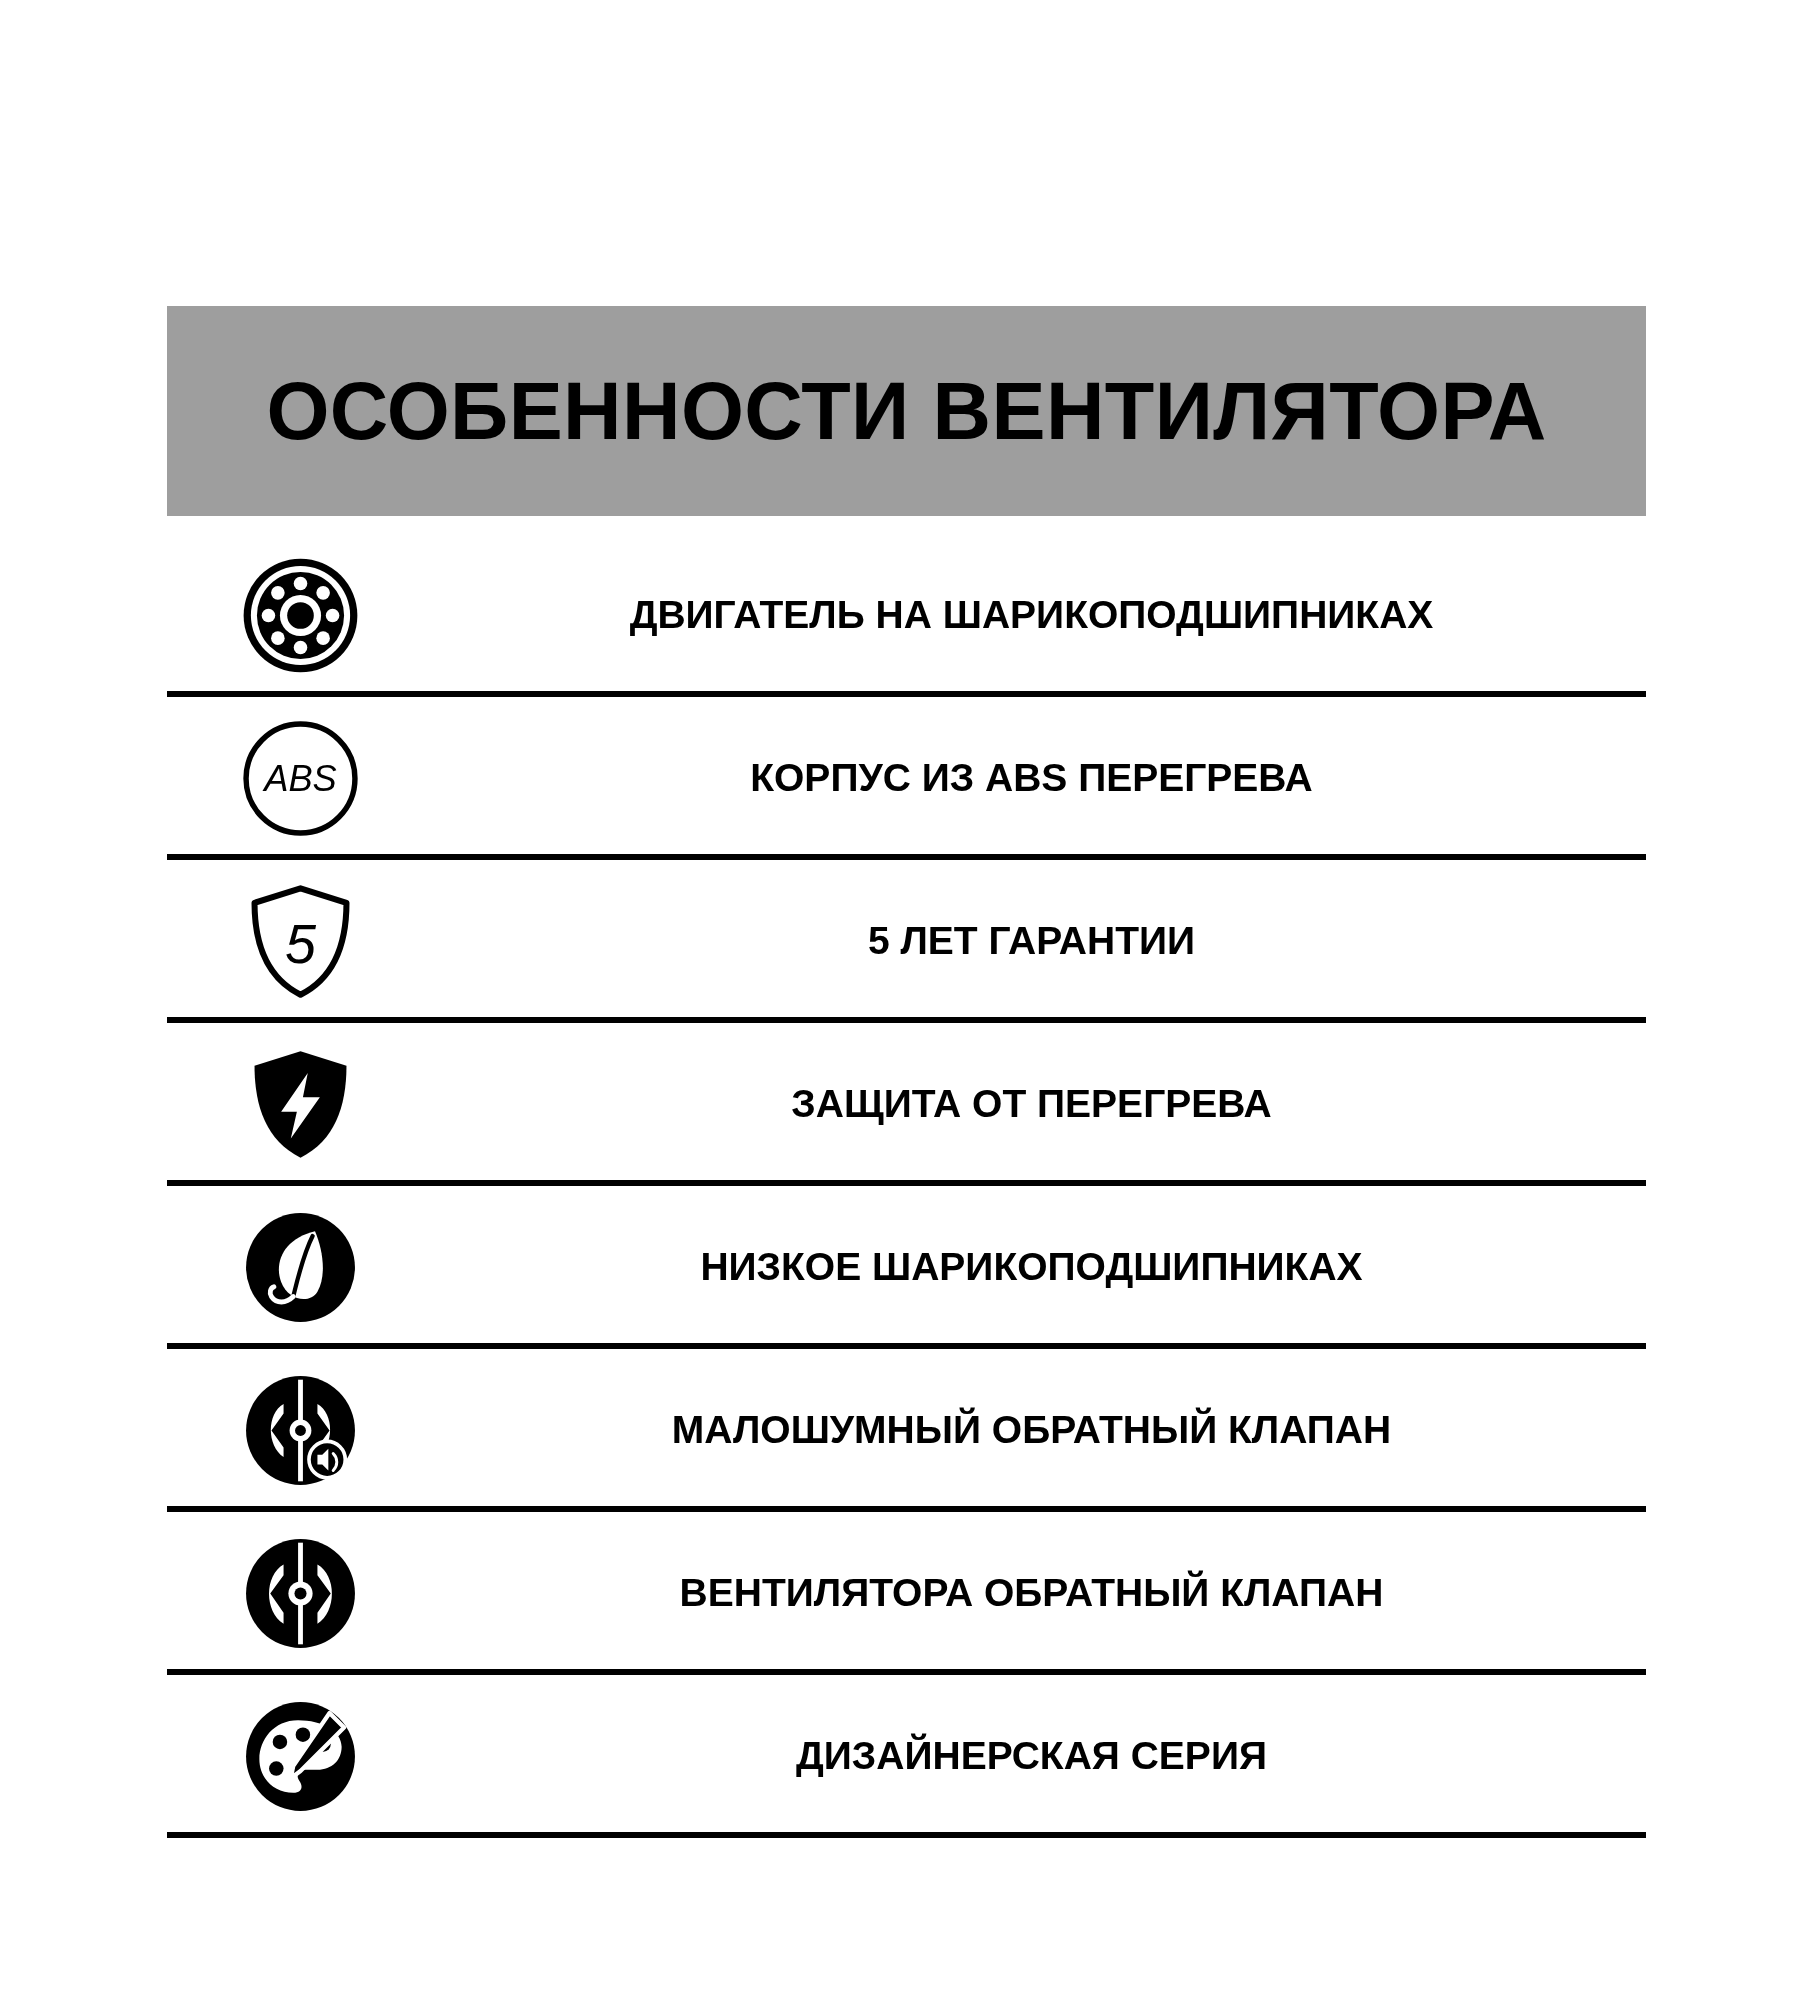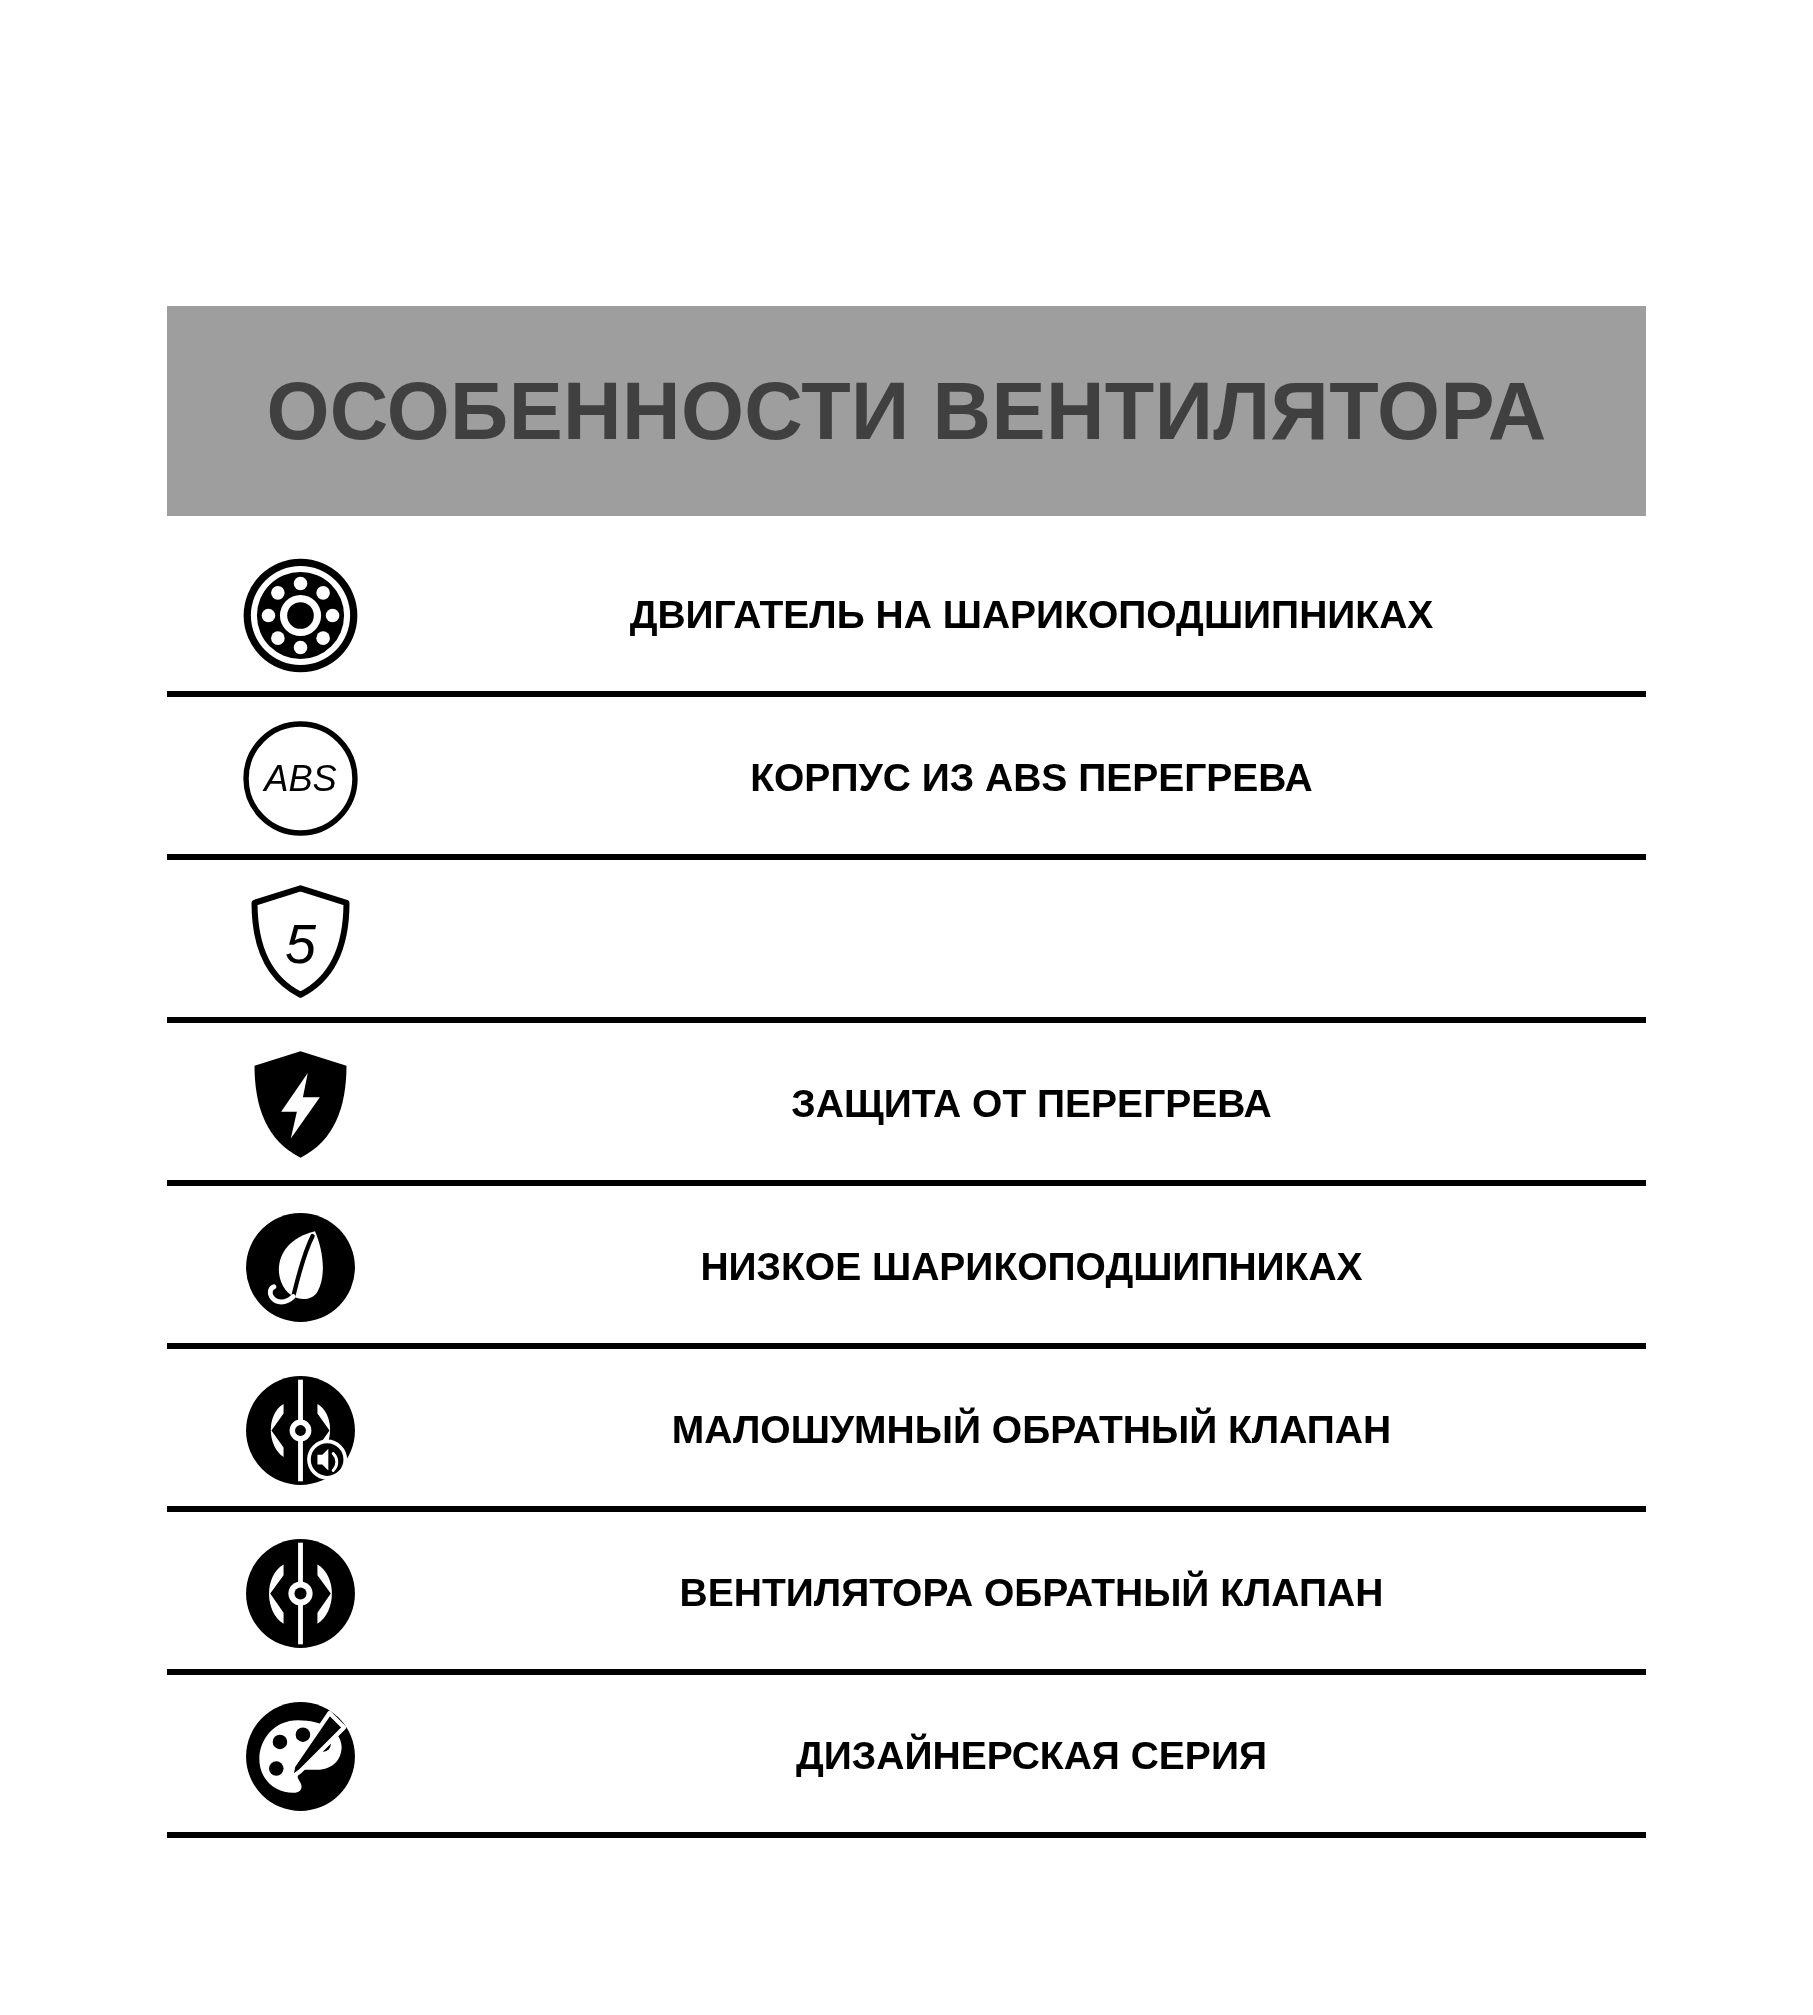--- a/index.html
+++ b/index.html
@@ -31,21 +31,21 @@
     height: 210px;
     display: flex;
     align-items: center;
     justify-content: center;
     box-sizing: border-box;
   }
   .header-title {
     font-size: 81px;
     font-weight: bold;
     letter-spacing: 0.4px;
-    color: #404040;
+    color: #000000;
     white-space: nowrap;
     text-align: center;
     line-height: 1;
   }
   .rows {
     margin-top: 17.7px;
   }
   .row {
     position: relative;
     height: 163px;
@@ -141,20 +141,23 @@
         </div>
       </div>
 
       <div class="row">
         <div class="icon-cell">
           <svg width="121" height="121" viewBox="0 0 100 100" aria-hidden="true">
             <path d="M50 6 L88 18 C88 52 78 80 50 94 C22 80 12 52 12 18 Z" fill="none" stroke="#000" stroke-width="5" stroke-linejoin="round"></path>
             <text x="50" y="52" text-anchor="middle" dominant-baseline="central" font-family="Liberation Sans, sans-serif" font-size="46" fill="#000">5</text>
           </svg>
         </div>
+        <div class="label-cell">
+          <div class="label-text">5 ЛЕТ ГАРАНТИИ</div>
+        </div>
       </div>
 
       <div class="row">
         <div class="icon-cell">
           <svg width="121" height="121" viewBox="0 0 100 100" aria-hidden="true">
             <path d="M50 6 L88 18 C88 52 78 80 50 94 C22 80 12 52 12 18 Z" fill="#000"></path>
             <path d="M56 24 L34 56 L47 56 L42 78 L66 44 L52 44 Z" fill="#fff"></path>
           </svg>
         </div>
         <div class="label-cell">

